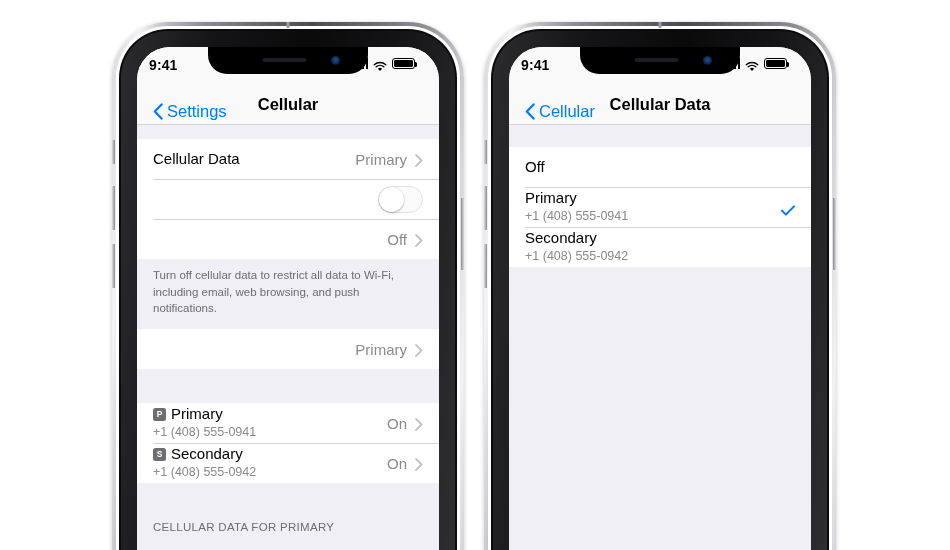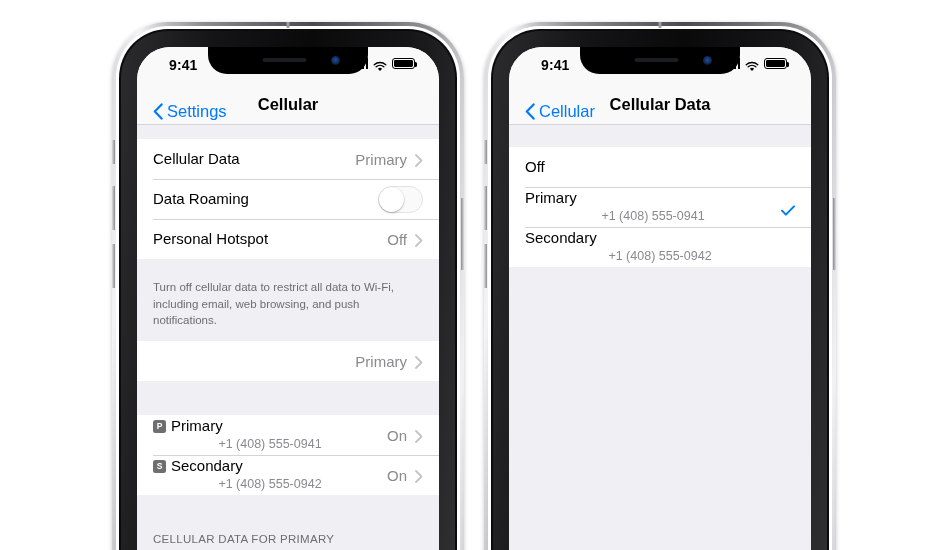--- a/index.html
+++ b/index.html
@@ -82,21 +82,21 @@
     width:9px; height:9px; border-radius:50%;
     background:radial-gradient(circle at 50% 45%, #1f4f9c 0%, #123262 45%, #07101f 80%);
   }
 
   
   .statusbar {
     position:relative; height:38px; background:#f9f9f9;
     display:flex; align-items:flex-start; z-index:10;
   }
   .sb-time {
-    position:absolute; left:32px; top:10px;
+    position:absolute; left:12px; top:10px;
     font-size:14px; font-weight:bold; color:#000; letter-spacing:.1px;
   }
   .sb-right {
     position:absolute; right:24px; top:11px;
     display:flex; align-items:center; gap:5px;
   }
   
   .sig { display:flex; align-items:flex-end; gap:1.5px; height:11px; }
   .sig .dots { display:flex; align-items:flex-end; gap:1.5px; }
   .sig .dot { width:2.5px; height:2.5px; background:#000; border-radius:0; }
@@ -133,37 +133,37 @@
   .sec-gap { height:22px; }
   .sec-gap.sm { height:14px; }
   .sec-gap.tall { height:34px; }
   .group { background:#fff; }
   .sec-header {
     padding:0 16px 6px 16px;
     font-size:11.5px; color:#6d6d72; letter-spacing:.3px;
     display:flex; align-items:flex-end; height:22px;
   }
   .footer-note {
-    background:#efeff4; padding:20px 16px 12px 16px;
+    background:#efeff4; padding:8px 16px 12px 16px;
     font-size:11.5px; color:#6d6d72; line-height:1.45;
   }
 
   .row {
     position:relative; display:flex; align-items:center;
     min-height:32px; padding:0 16px 0 16px; background:#fff;
     cursor:pointer;
   }
   .row.tall { min-height:40px; }
   .row + .row::before {
     content:""; position:absolute; left:16px; right:0; top:0;
     height:1px; background:#d4d4d8;
   }
   .row-main { flex:1; min-width:0; }
   .row-label { font-size:15px; color:#000; line-height:1.25; }
-  .row-sub { font-size:12.5px; color:#8a8a8e; line-height:1.35; margin-top:1px;text-align:center; }
+  .row-sub { font-size:12.5px; color:#8a8a8e; line-height:1.35; margin-top:1px; }
   .row-value { font-size:15px; color:#8a8a8e; margin-left:auto; }
   .chev { width:8px; height:13px; margin-left:8px; position:relative; flex:none; }
 
   .label-wrap { display:flex; align-items:center; gap:5px; }
   .sim-badge {
     width:13px; height:13px; border-radius:2.5px; background:#6d6d72;
     color:#fff; font-size:8.5px; font-weight:bold;
     display:flex; align-items:center; justify-content:center; flex:none;
   }
 
@@ -254,31 +254,25 @@
                 <div class="row-label">Cellular Data</div>
               </div>
             <div class="row-value">Primary</div>
             <span class="chev">
               <svg viewBox="0 0 8 13" width="8" height="13">
                   <path d="M1 1l5.5 5.5L1 12" stroke="#c4c4c8" stroke-width="1.8" fill="none" stroke-linecap="round" stroke-linejoin="round"></path>
                 </svg>
             </span>
           </div>
           <div class="row tall">
-            <div class="row-main">
-                <div class="row-label">Data Roaming</div>
-              </div>
             <div class="toggle">
                 <div class="knob"></div>
               </div>
           </div>
           <div class="row tall">
-            <div class="row-main">
-                <div class="row-label">Personal Hotspot</div>
-              </div>
             <div class="row-value">Off</div>
             <span class="chev">
               <svg viewBox="0 0 8 13" width="8" height="13">
                   <path d="M1 1l5.5 5.5L1 12" stroke="#c4c4c8" stroke-width="1.8" fill="none" stroke-linecap="round" stroke-linejoin="round"></path>
                 </svg>
             </span>
           </div>
         </div>
         <div class="footer-note">Turn off cellular data to restrict all data to Wi-Fi, including email, web browsing, and push notifications.</div>
 

